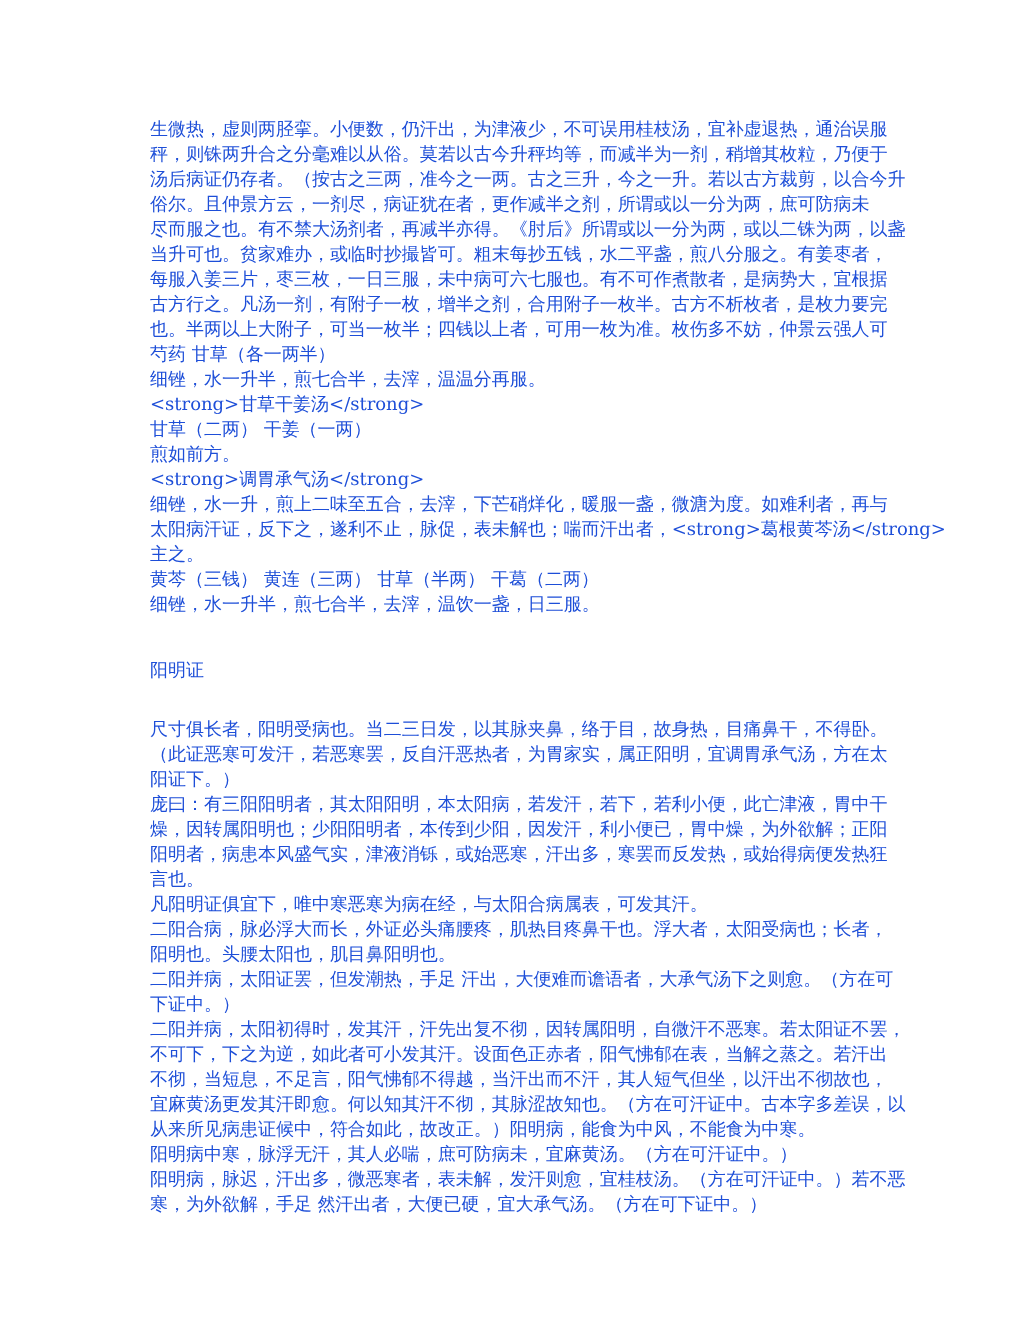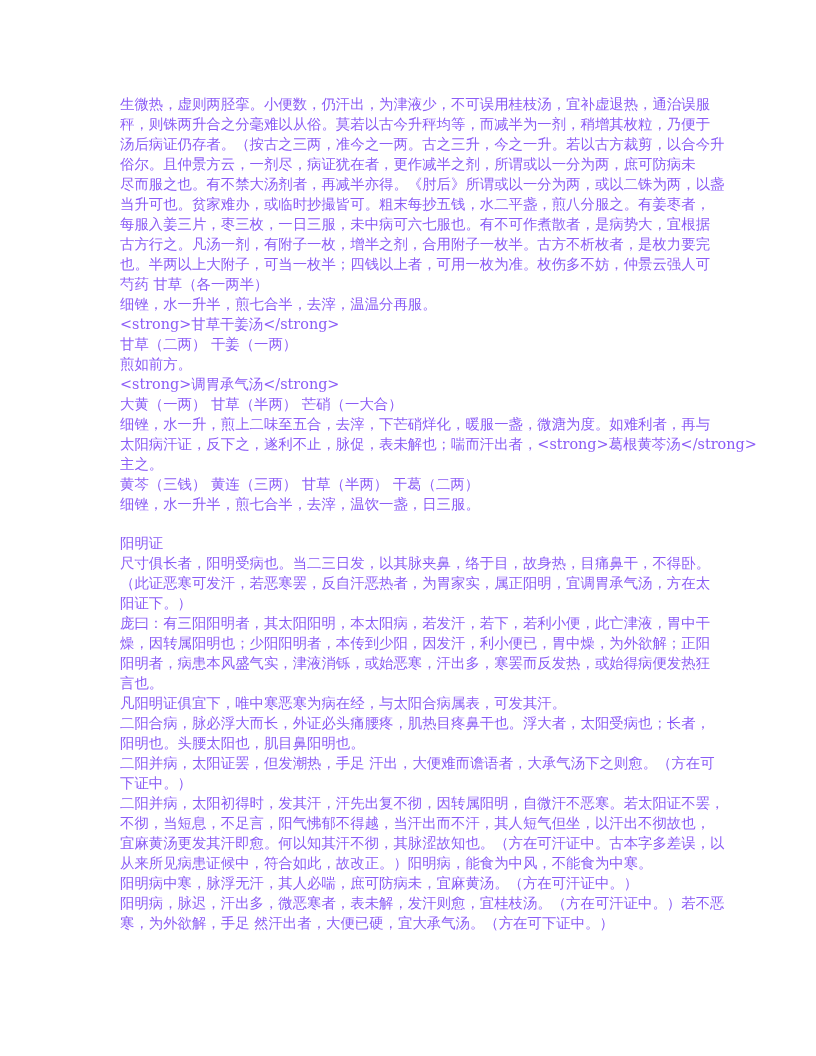--- a/index.html
+++ b/index.html
@@ -1,24 +1,24 @@
 <!DOCTYPE html>
 <html><head>
 <meta charset="utf-8">
 <style>
   html, body { margin: 0; padding: 0; background: #ffffff; }
   body { width: 816px; height: 1056px; position: relative; overflow: hidden; }
   .page {
     position: absolute; left: 120px; top: 94px; width: 600px;
     font-family: "DejaVu Serif", "Liberation Serif", serif;
-    font-size: 14.4px; line-height: 20px; color: #8b5cf6;
+    font-size: 14.4px; line-height: 20px; color: #1d4ed8;
   }
   .line { white-space: nowrap; height: 20px; }
-  .heading-gap-before { margin-top: 19px; }
-  .heading-gap-after { }
+  .heading-gap-before { margin-top: 33px; }
+  .heading-gap-after { margin-top: 27px; }
 </style>
 </head>
 <body>
 
 <div class="page">
   <div id="sec1">
       <div class="line">生微热，虚则两胫挛。小便数，仍汗出，为津液少，不可误用桂枝汤，宜补虚退热，通治误服</div>
       <div class="line">秤，则铢两升合之分毫难以从俗。莫若以古今升秤均等，而减半为一剂，稍增其枚粒，乃便于</div>
       <div class="line">汤后病证仍存者。（按古之三两，准今之一两。古之三升，今之一升。若以古方裁剪，以合今升</div>
       <div class="line">俗尔。且仲景方云，一剂尽，病证犹在者，更作减半之剂，所谓或以一分为两，庶可防病未</div>
@@ -26,21 +26,20 @@
       <div class="line">当升可也。贫家难办，或临时抄撮皆可。粗末每抄五钱，水二平盏，煎八分服之。有姜枣者，</div>
       <div class="line">每服入姜三片，枣三枚，一日三服，未中病可六七服也。有不可作煮散者，是病势大，宜根据</div>
       <div class="line">古方行之。凡汤一剂，有附子一枚，增半之剂，合用附子一枚半。古方不析枚者，是枚力要完</div>
       <div class="line">也。半两以上大附子，可当一枚半；四钱以上者，可用一枚为准。枚伤多不妨，仲景云强人可</div>
       <div class="line">芍药 甘草（各一两半）</div>
       <div class="line">细锉，水一升半，煎七合半，去滓，温温分再服。</div>
       <div class="line">&lt;strong&gt;甘草干姜汤&lt;/strong&gt;</div>
       <div class="line">甘草（二两） 干姜（一两）</div>
       <div class="line">煎如前方。</div>
       <div class="line">&lt;strong&gt;调胃承气汤&lt;/strong&gt;</div>
-      <div class="line">大黄（一两） 甘草（半两） 芒硝（一大合）</div>
       <div class="line">细锉，水一升，煎上二味至五合，去滓，下芒硝烊化，暖服一盏，微溏为度。如难利者，再与</div>
       <div class="line">太阳病汗证，反下之，遂利不止，脉促，表未解也；喘而汗出者，&lt;strong&gt;葛根黄芩汤&lt;/strong&gt;</div>
       <div class="line">主之。</div>
       <div class="line">黄芩（三钱） 黄连（三两） 甘草（半两） 干葛（二两）</div>
       <div class="line">细锉，水一升半，煎七合半，去滓，温饮一盏，日三服。</div>
     </div>
   <div class="line heading-gap-before">阳明证</div>
   <div id="sec2" class="heading-gap-after">
       <div class="line">尺寸俱长者，阳明受病也。当二三日发，以其脉夹鼻，络于目，故身热，目痛鼻干，不得卧。</div>
       <div class="line">（此证恶寒可发汗，若恶寒罢，反自汗恶热者，为胃家实，属正阳明，宜调胃承气汤，方在太</div>
@@ -48,20 +47,21 @@
       <div class="line">庞曰：有三阳阳明者，其太阳阳明，本太阳病，若发汗，若下，若利小便，此亡津液，胃中干</div>
       <div class="line">燥，因转属阳明也；少阳阳明者，本传到少阳，因发汗，利小便已，胃中燥，为外欲解；正阳</div>
       <div class="line">阳明者，病患本风盛气实，津液消铄，或始恶寒，汗出多，寒罢而反发热，或始得病便发热狂</div>
       <div class="line">言也。</div>
       <div class="line">凡阳明证俱宜下，唯中寒恶寒为病在经，与太阳合病属表，可发其汗。</div>
       <div class="line">二阳合病，脉必浮大而长，外证必头痛腰疼，肌热目疼鼻干也。浮大者，太阳受病也；长者，</div>
       <div class="line">阳明也。头腰太阳也，肌目鼻阳明也。</div>
       <div class="line">二阳并病，太阳证罢，但发潮热，手足 汗出，大便难而谵语者，大承气汤下之则愈。（方在可</div>
       <div class="line">下证中。）</div>
       <div class="line">二阳并病，太阳初得时，发其汗，汗先出复不彻，因转属阳明，自微汗不恶寒。若太阳证不罢，</div>
+      <div class="line">不可下，下之为逆，如此者可小发其汗。设面色正赤者，阳气怫郁在表，当解之蒸之。若汗出</div>
       <div class="line">不彻，当短息，不足言，阳气怫郁不得越，当汗出而不汗，其人短气但坐，以汗出不彻故也，</div>
       <div class="line">宜麻黄汤更发其汗即愈。何以知其汗不彻，其脉涩故知也。（方在可汗证中。古本字多差误，以</div>
       <div class="line">从来所见病患证候中，符合如此，故改正。）阳明病，能食为中风，不能食为中寒。</div>
       <div class="line">阳明病中寒，脉浮无汗，其人必喘，庶可防病未，宜麻黄汤。（方在可汗证中。）</div>
       <div class="line">阳明病，脉迟，汗出多，微恶寒者，表未解，发汗则愈，宜桂枝汤。（方在可汗证中。）若不恶</div>
       <div class="line">寒，为外欲解，手足 然汗出者，大便已硬，宜大承气汤。（方在可下证中。）</div>
     </div>
 </div>
 
 </body></html>

